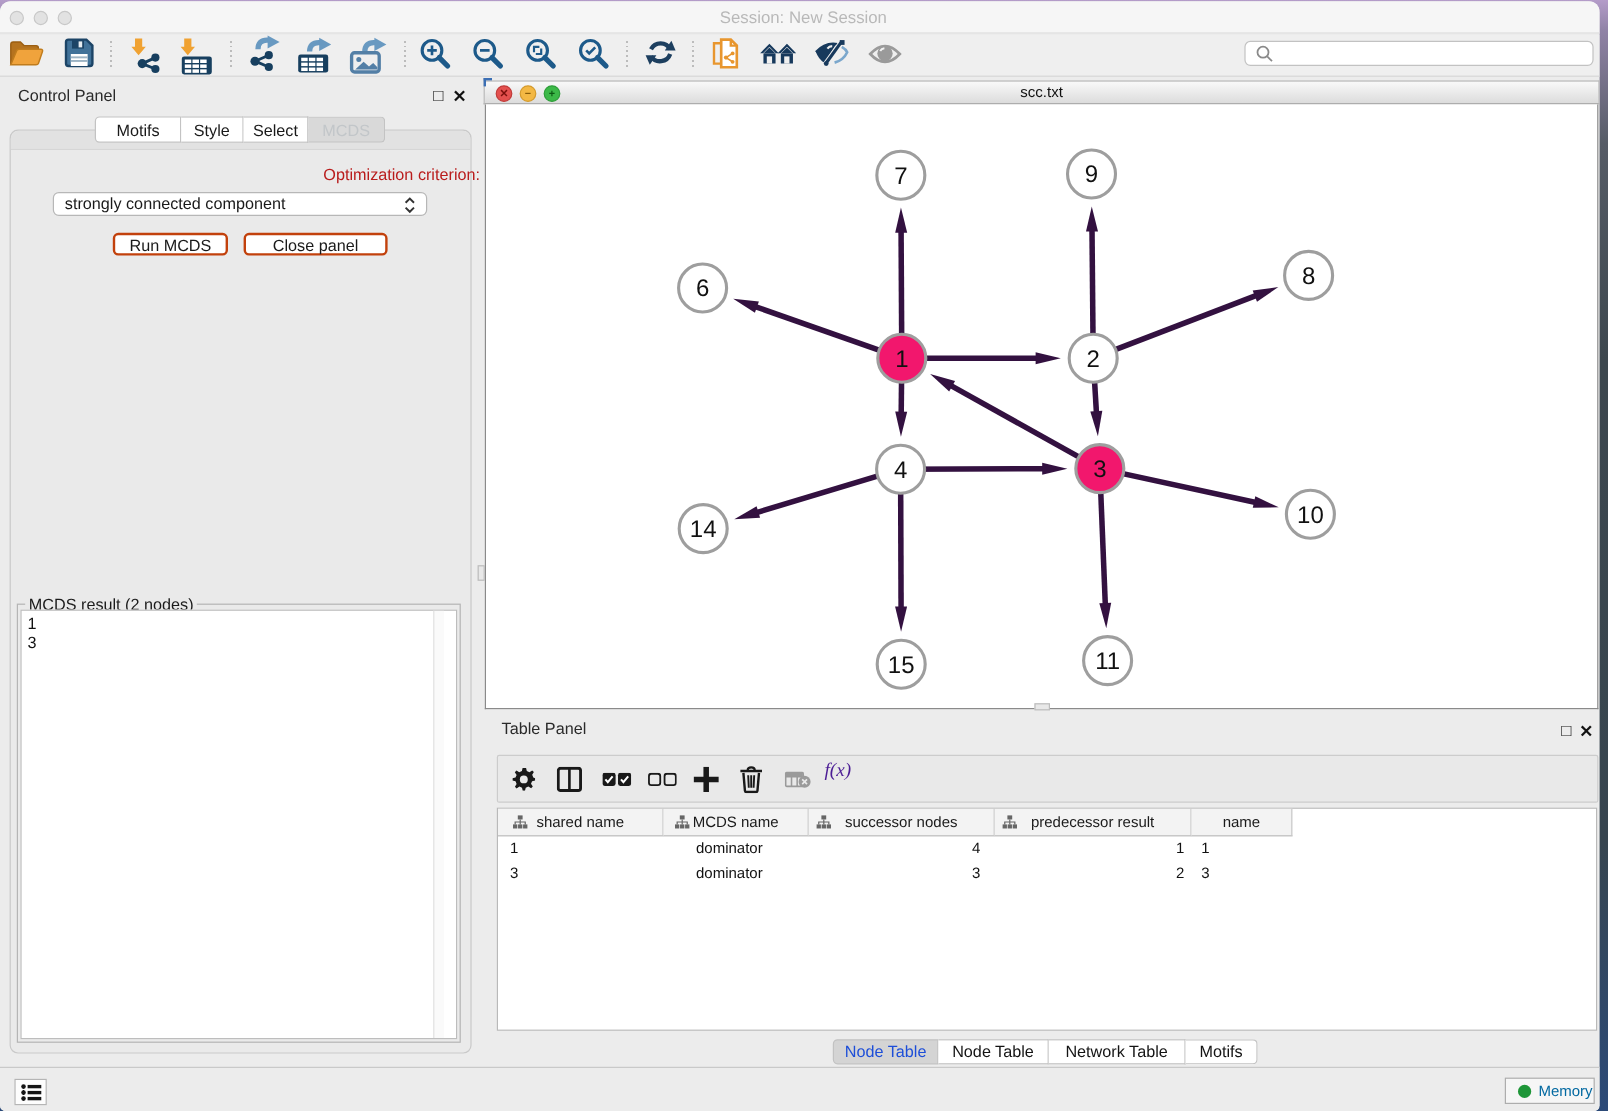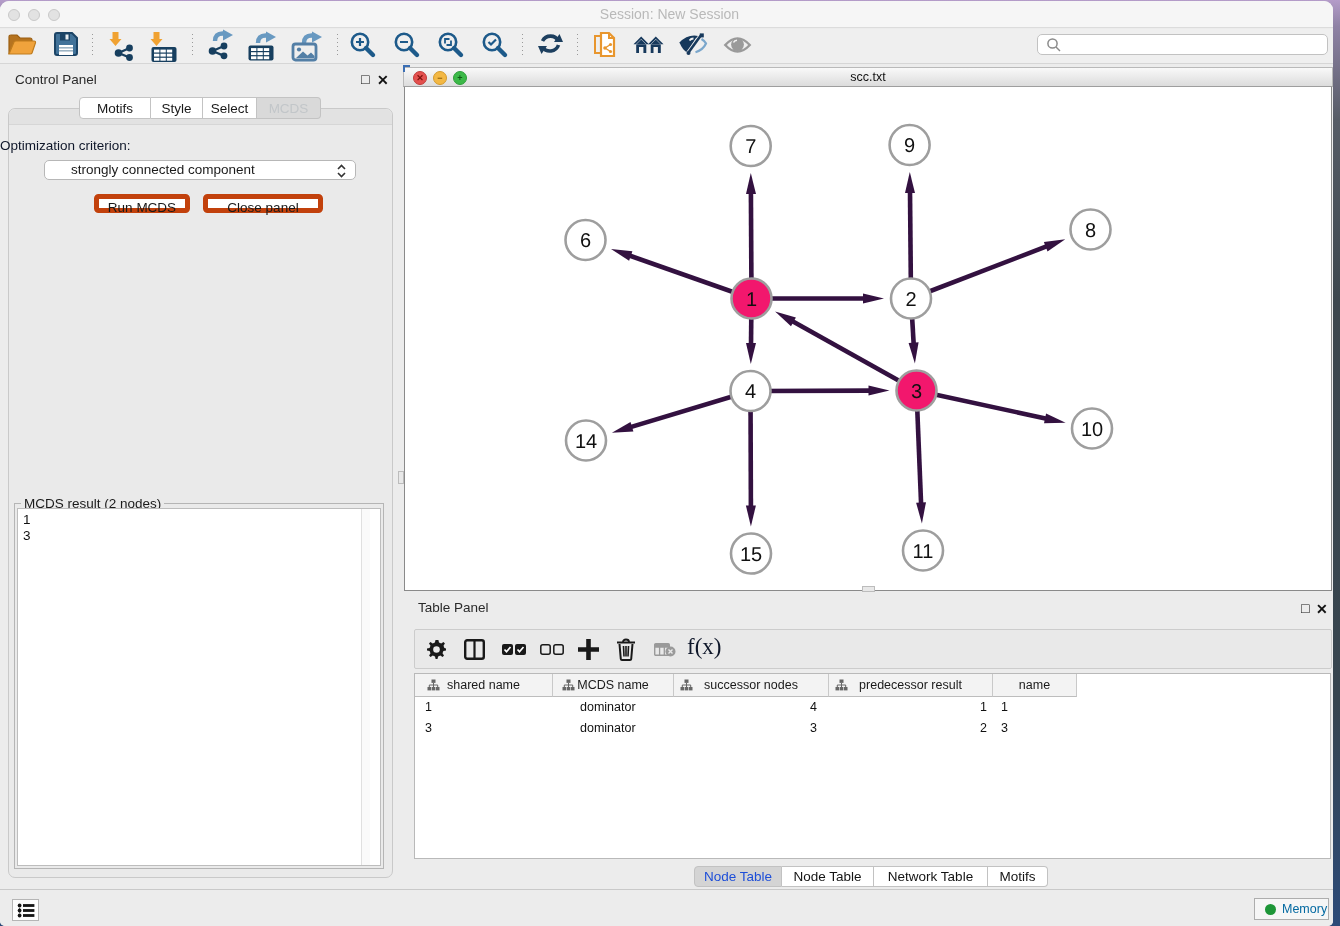--- a/index.html
+++ b/index.html
@@ -16,23 +16,23 @@
 .tbi{position:absolute;top:2px;overflow:visible}
 .tsep{position:absolute;top:5px;width:1px;height:24px;background:repeating-linear-gradient(180deg,#9a9a9a 0 1.5px,transparent 1.5px 4px)}
 #search{position:absolute;left:1037px;top:5px;width:291px;height:21px;background:#fff;border:1px solid #c2c2c2;border-radius:5px}
 
 #cp-title{position:absolute;left:15px;top:71px;font-size:13.5px;color:#2a2a2a}
 .winbtn{position:absolute;font-size:13px;color:#111}
 #cp-tabs{position:absolute;left:79px;top:96px;height:22px}
 .tab{position:absolute;top:0;height:22px;background:#fff;border:1px solid #c3c3c3;font-size:13.5px;color:#1a1a1a;text-align:center;line-height:21px}
 #cp-panel{position:absolute;left:8px;top:107px;width:385px;height:770px;border:1px solid #c9c9c9;border-radius:7px;background:#eaeaea}
 #cp-panel .strip{position:absolute;left:0;top:0;width:100%;height:16px;background:#e2e2e2;border-radius:7px 7px 0 0;border-bottom:1px solid #d6d6d6}
-#opt-label{position:absolute;left:0;top:137px;width:400px;text-align:left;font-size:13.5px;color:#0f172a}
-#opt-select{position:absolute;left:44px;top:159px;width:312px;height:20px;background:#fff;border:1px solid #b7b7b7;border-radius:5px;font-size:13.5px;color:#1a1a1a;line-height:18px;padding-left:26px}
-.btn{position:absolute;height:19px;background:#fff;border:5px solid #c2410c;border-radius:4.5px;font-size:13.5px;color:#1a1a1a;text-align:center;line-height:18px}
+#opt-label{position:absolute;left:0;top:137px;width:400px;text-align:right;font-size:13.5px;color:#b91c1c}
+#opt-select{position:absolute;left:44px;top:159px;width:312px;height:20px;background:#fff;border:1px solid #b7b7b7;border-radius:5px;font-size:13.5px;color:#1a1a1a;line-height:18px;padding-left:9px}
+.btn{position:absolute;height:19px;background:#fff;border:2px solid #c2410c;border-radius:4.5px;font-size:13.5px;color:#1a1a1a;text-align:center;line-height:18px}
 #mcds-field{position:absolute;left:14px;top:502px;width:370px;height:366px;border:1px solid #b5b5b5}
 #mcds-legend{position:absolute;left:21px;top:495px;background:#eaeaea;padding:0 3px;font-size:13.5px;color:#1a1a1a}
 #mcds-white{position:absolute;left:17px;top:507px;width:364px;height:358px;background:#fff;border:1px solid #bdbdbd;font-size:13.5px;color:#111;line-height:15.5px;padding:3px 0 0 5px}
 #mcds-sb{position:absolute;left:361px;top:508px;width:9px;height:356px;background:#fafafa;border-left:1px solid #e0e0e0}
 
 #net-frame{position:absolute;left:403px;top:64px;width:930px;height:527px}
 #net-title{position:absolute;left:0;top:2px;width:930px;height:20px;background:linear-gradient(180deg,#f9f9f9,#dcdcdc);border:1px solid #b9b9b9;border-bottom:1px solid #9e9e9e}
 #net-title .tl{position:absolute;top:2.5px;width:14px;height:14px;border-radius:50%;font-size:9px;font-weight:bold;text-align:center;line-height:13px}
 #net-canvas{position:absolute;left:1px;top:22px;width:928px;height:504px;background:#fff;border:1px solid #8a8a8a;border-top:none}
 
@@ -308,21 +308,21 @@
   <path d="M7 4 Q7 1.5 10 1.5 Q13 1.5 13 4" fill="none" stroke="#191919" stroke-width="1.8"></path>
   <path d="M7.5 8 L8 18.5 M10 8 L10 18.5 M12.5 8 L12 18.5" stroke="#191919" stroke-width="1.6"></path>
 </svg>
 <svg style="position:absolute;left:239px;top:13px" width="22" height="14" viewBox="0 0 22 14">
   <rect x="0.7" y="0.7" width="14.6" height="11.6" rx="1" fill="none" stroke="#9a9a9a" stroke-width="1.4"></rect>
   <path d="M1 4.2 L15 4.2 M5.6 1 L5.6 12 M10.3 1 L10.3 12" stroke="#9a9a9a" stroke-width="1.3"></path>
   <rect x="1" y="1" width="14" height="3" fill="#9a9a9a"></rect>
   <circle cx="16.5" cy="8.5" r="5" fill="#9a9a9a"></circle>
   <path d="M14.5 6.5 L18.5 10.5 M18.5 6.5 L14.5 10.5" stroke="#e9e9e9" stroke-width="1.4"></path>
 </svg>
-<div style="position:absolute;left:272px;top:4px;width:40px;font-family:'Liberation Serif',serif;font-size:23px;color:#0f172a">f(x)</div>
+<div style="position:absolute;left:272px;top:4px;width:40px;font-family:'Liberation Serif',serif;font-style:italic;font-size:16px;color:#4c1d95">f(x)</div>
 </div>
   <div id="tp-table">
       <div class="th" style="left:0;width:138px">shared name</div>
 <div class="th" style="left:138px;width:121px">MCDS name</div>
 <div class="th" style="left:259px;width:155px">successor nodes</div>
 <div class="th" style="left:414px;width:164px">predecessor result</div>
 <div class="th" style="left:578px;width:84px">name</div>
 <svg class="hicon" width="13" height="12" viewBox="0 0 13 12" style="left:12px">
         <rect x="4.5" y="0.5" width="4" height="3.4" fill="#666"></rect>
         <rect x="0.5" y="8" width="3.6" height="3.4" fill="#666"></rect>

